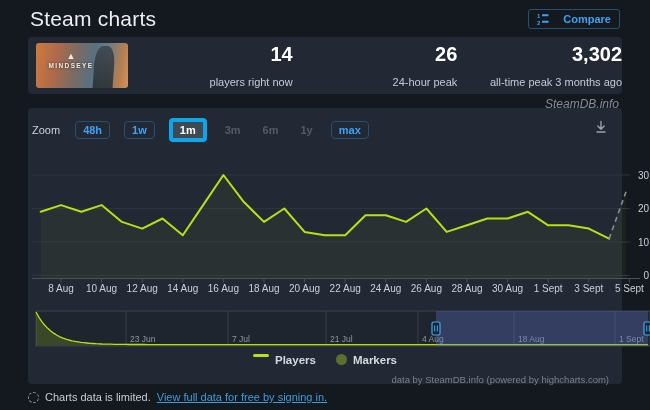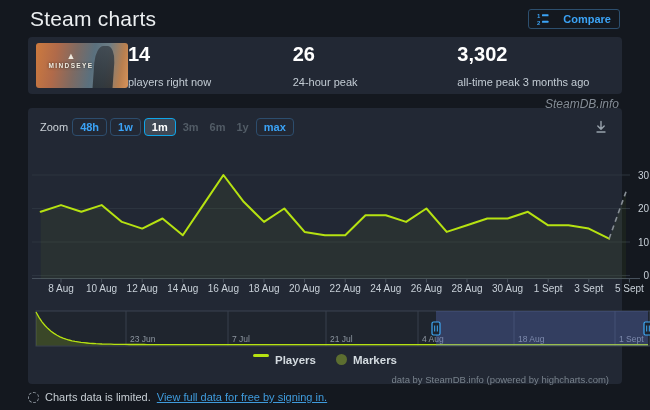--- a/index.html
+++ b/index.html
@@ -16,32 +16,32 @@
     padding:3px 8px;color:#3ba3f6;font-size:11px;font-weight:700;background:transparent;cursor:pointer}
   
   .stats{display:flex;align-items:center;background:#222834;border-radius:4px;height:57px}
   .capsule{position:relative;width:92px;height:45px;margin-left:8px;border-radius:3px;overflow:hidden;flex:0 0 auto;
     background:linear-gradient(100deg,#cd7a3e 0%,#b06a4a 22%,#7e6a62 42%,#5a707e 60%,#6d7d85 74%,#b97f4f 90%,#d8935a 100%)}
   .cap-fig{position:absolute;right:14px;top:3px;width:20px;height:42px;border-radius:40% 40% 0 0;
     background:linear-gradient(180deg,#3c444c,#262c31);opacity:.85;transform:skewX(-4deg)}
   .cap-logo{position:absolute;left:8px;top:9px;width:54px;text-align:center;color:#efebe0}
   .cap-logo .tri{font-size:9px;line-height:8px}
   .cap-logo .nm{font-size:6.5px;letter-spacing:1.4px;font-weight:600;margin-top:2px;text-shadow:0 0 3px rgba(0,0,0,.7)}
-  .stat{flex:1;text-align:left}
+  .stat{flex:1;text-align:right}
   .stat-value{font-size:20px;font-weight:700;color:#ffffff}
   .stat-label{font-size:11px;color:#c3ccd4;margin-top:10px}
   
   .watermark{height:14px;line-height:21px;text-align:right;font-style:italic;font-size:12px;color:#848c96;padding-right:3px}
   
   .chart-panel{position:relative;background:#222834;border-radius:4px;height:276px}
-  .zoomrow{position:absolute;left:12px;top:10px;display:flex;align-items:center;gap:3px;z-index:2}
+  .zoomrow{position:absolute;left:4px;top:10px;display:flex;align-items:center;gap:14px;z-index:2}
   .zlabel{color:#ccd3d9;font-size:11px;margin-right:1px}
   .zbtn{font-size:11px;font-weight:700;border-radius:4px;padding:2px 7px;cursor:pointer;user-select:none}
   .zbtn.on{color:#3ba3f6;border:1px solid #2d4d6d}
-  .zbtn.sel{color:#ffffff;background:#3f4855;border:1px solid #0ea5e9}
+  .zbtn.sel{color:#ffffff;background:#3f4855;border:4px solid #0ea5e9}
   .zbtn.dis{color:#525c66;padding:2px 4px;cursor:default}
   .dl{position:absolute;right:14px;top:11px;z-index:2;cursor:pointer}
   svg.chart{position:absolute;left:0;top:0;font-family:inherit}
   .legend{position:absolute;left:0;right:0;top:246px;display:flex;justify-content:center;align-items:center;gap:20px;z-index:2}
   .litem{display:flex;align-items:flex-start;gap:6px;color:#d4dbe0;font-size:11.5px;font-weight:600;cursor:pointer}
   .ldash{width:16px;height:3px;border-radius:2px}
   .lcirc{width:11px;height:11px;border-radius:50%}
   .credits{position:absolute;right:13px;top:266px;font-size:9.5px;color:#78828c;cursor:pointer}
   
   .foot{display:flex;align-items:center;gap:6px;margin-top:7px;font-size:11px;color:#c6cdd3}

